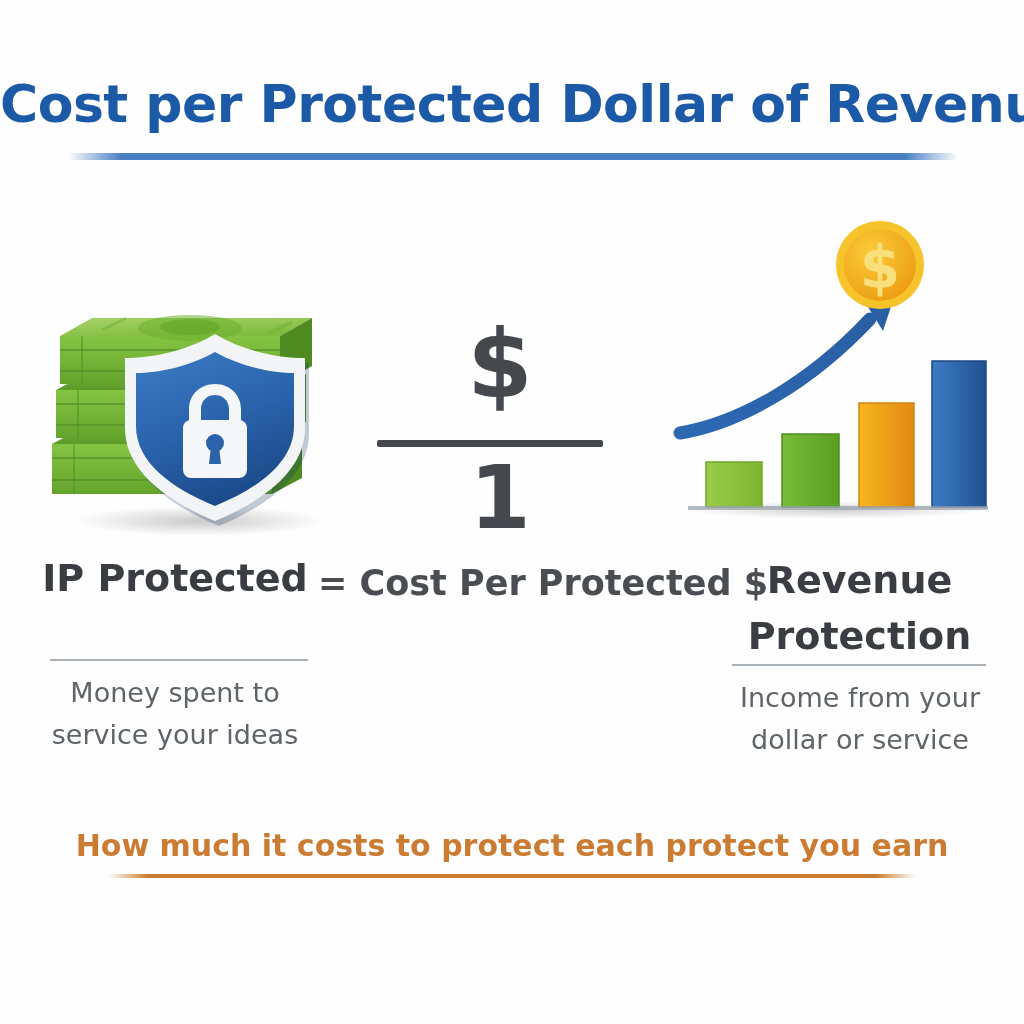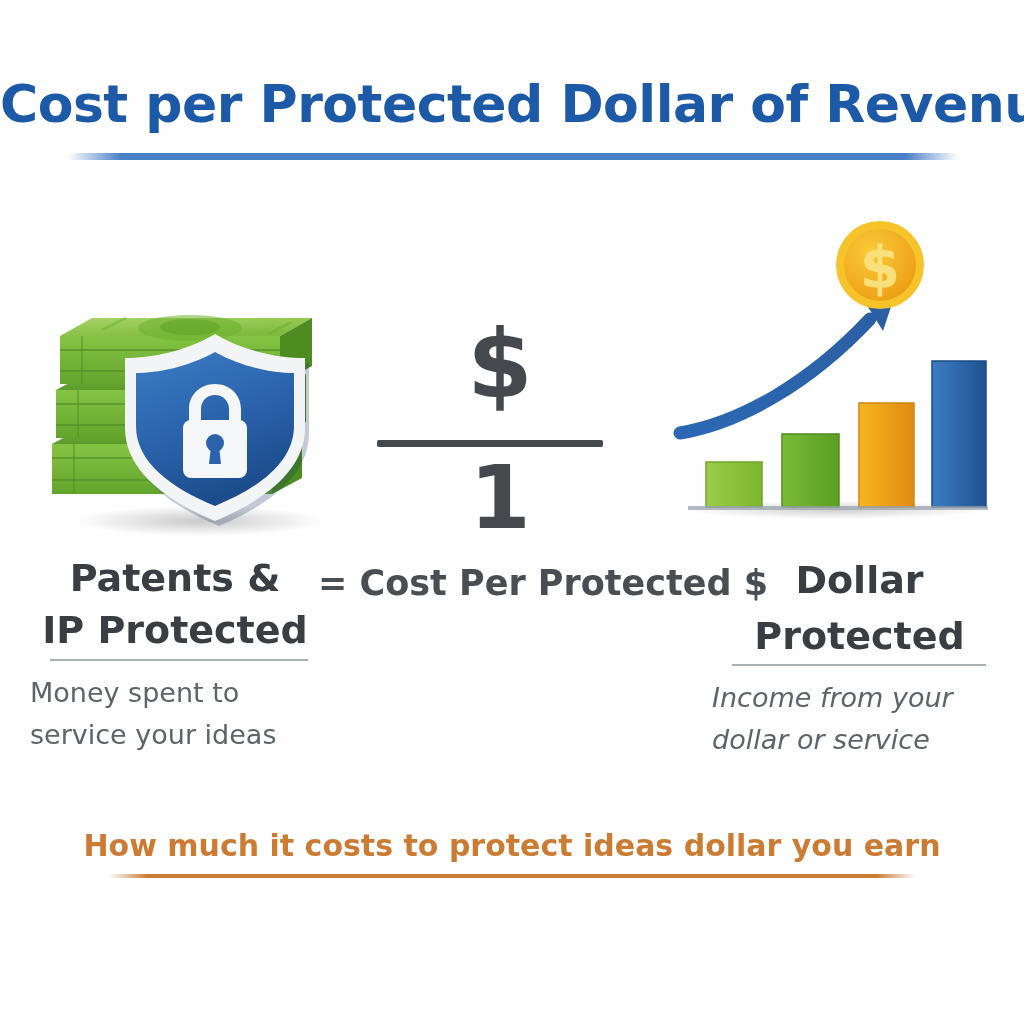--- a/index.html
+++ b/index.html
@@ -121,20 +121,21 @@
     top: 659px;
     width: 258px;
     height: 2px;
     background: #A9B0B6;
   }
   .caption-left {
     position: absolute;
     left: 30px;
     top: 672px;
     width: 290px;
+    text-align: center;
     font-family: "DejaVu Sans", sans-serif;
     font-size: 27px;
     line-height: 42px;
     color: #5E6469;
   }
 
   .equals-text {
     position: absolute;
     left: 318px;
     top: 563px;
@@ -165,25 +166,25 @@
     top: 664px;
     width: 254px;
     height: 2px;
     background: #A9B0B6;
   }
   .caption-right {
     position: absolute;
     left: 712px;
     top: 677px;
     width: 296px;
+    text-align: center;
     font-family: "DejaVu Sans", sans-serif;
     font-size: 27px;
     line-height: 42px;
     color: #5E6469;
-    font-style: italic;
   }
 
   
   .footer-text {
     position: absolute;
     left: 0;
     top: 828px;
     width: 1024px;
     text-align: center;
     font-family: "DejaVu Sans", sans-serif;
@@ -349,37 +350,36 @@
 
       <g>
         <circle cx="210" cy="50" r="44" fill="#F6C32A"></circle>
         <circle cx="210" cy="50" r="36" fill="url(#coinGrad)"></circle>
         <text x="210" y="73" text-anchor="middle" font-family="DejaVu Sans, sans-serif" font-size="58" font-weight="bold" fill="#FAE07A">$</text>
       </g>
     </svg>
   </div>
 
   <div class="label-left">
-    <div>Patents &amp;</div>
     <div>IP Protected</div>
   </div>
   <div class="rule-left"></div>
   <div class="caption-left">
     <div>Money spent to</div>
     <div>service your ideas</div>
   </div>
 
   <div class="equals-text">= Cost Per Protected $</div>
 
   <div class="label-right">
-    <div>Dollar</div>
-    <div>Protected</div>
+    <div>Revenue</div>
+    <div>Protection</div>
   </div>
   <div class="rule-right"></div>
   <div class="caption-right">
     <div>Income from your</div>
     <div>dollar or service</div>
   </div>
 
-  <div class="footer-text">How much it costs to protect ideas dollar you earn</div>
+  <div class="footer-text">How much it costs to protect each protect you earn</div>
   <div class="footer-rule"></div>
 
 </div>
 
 </body></html>

